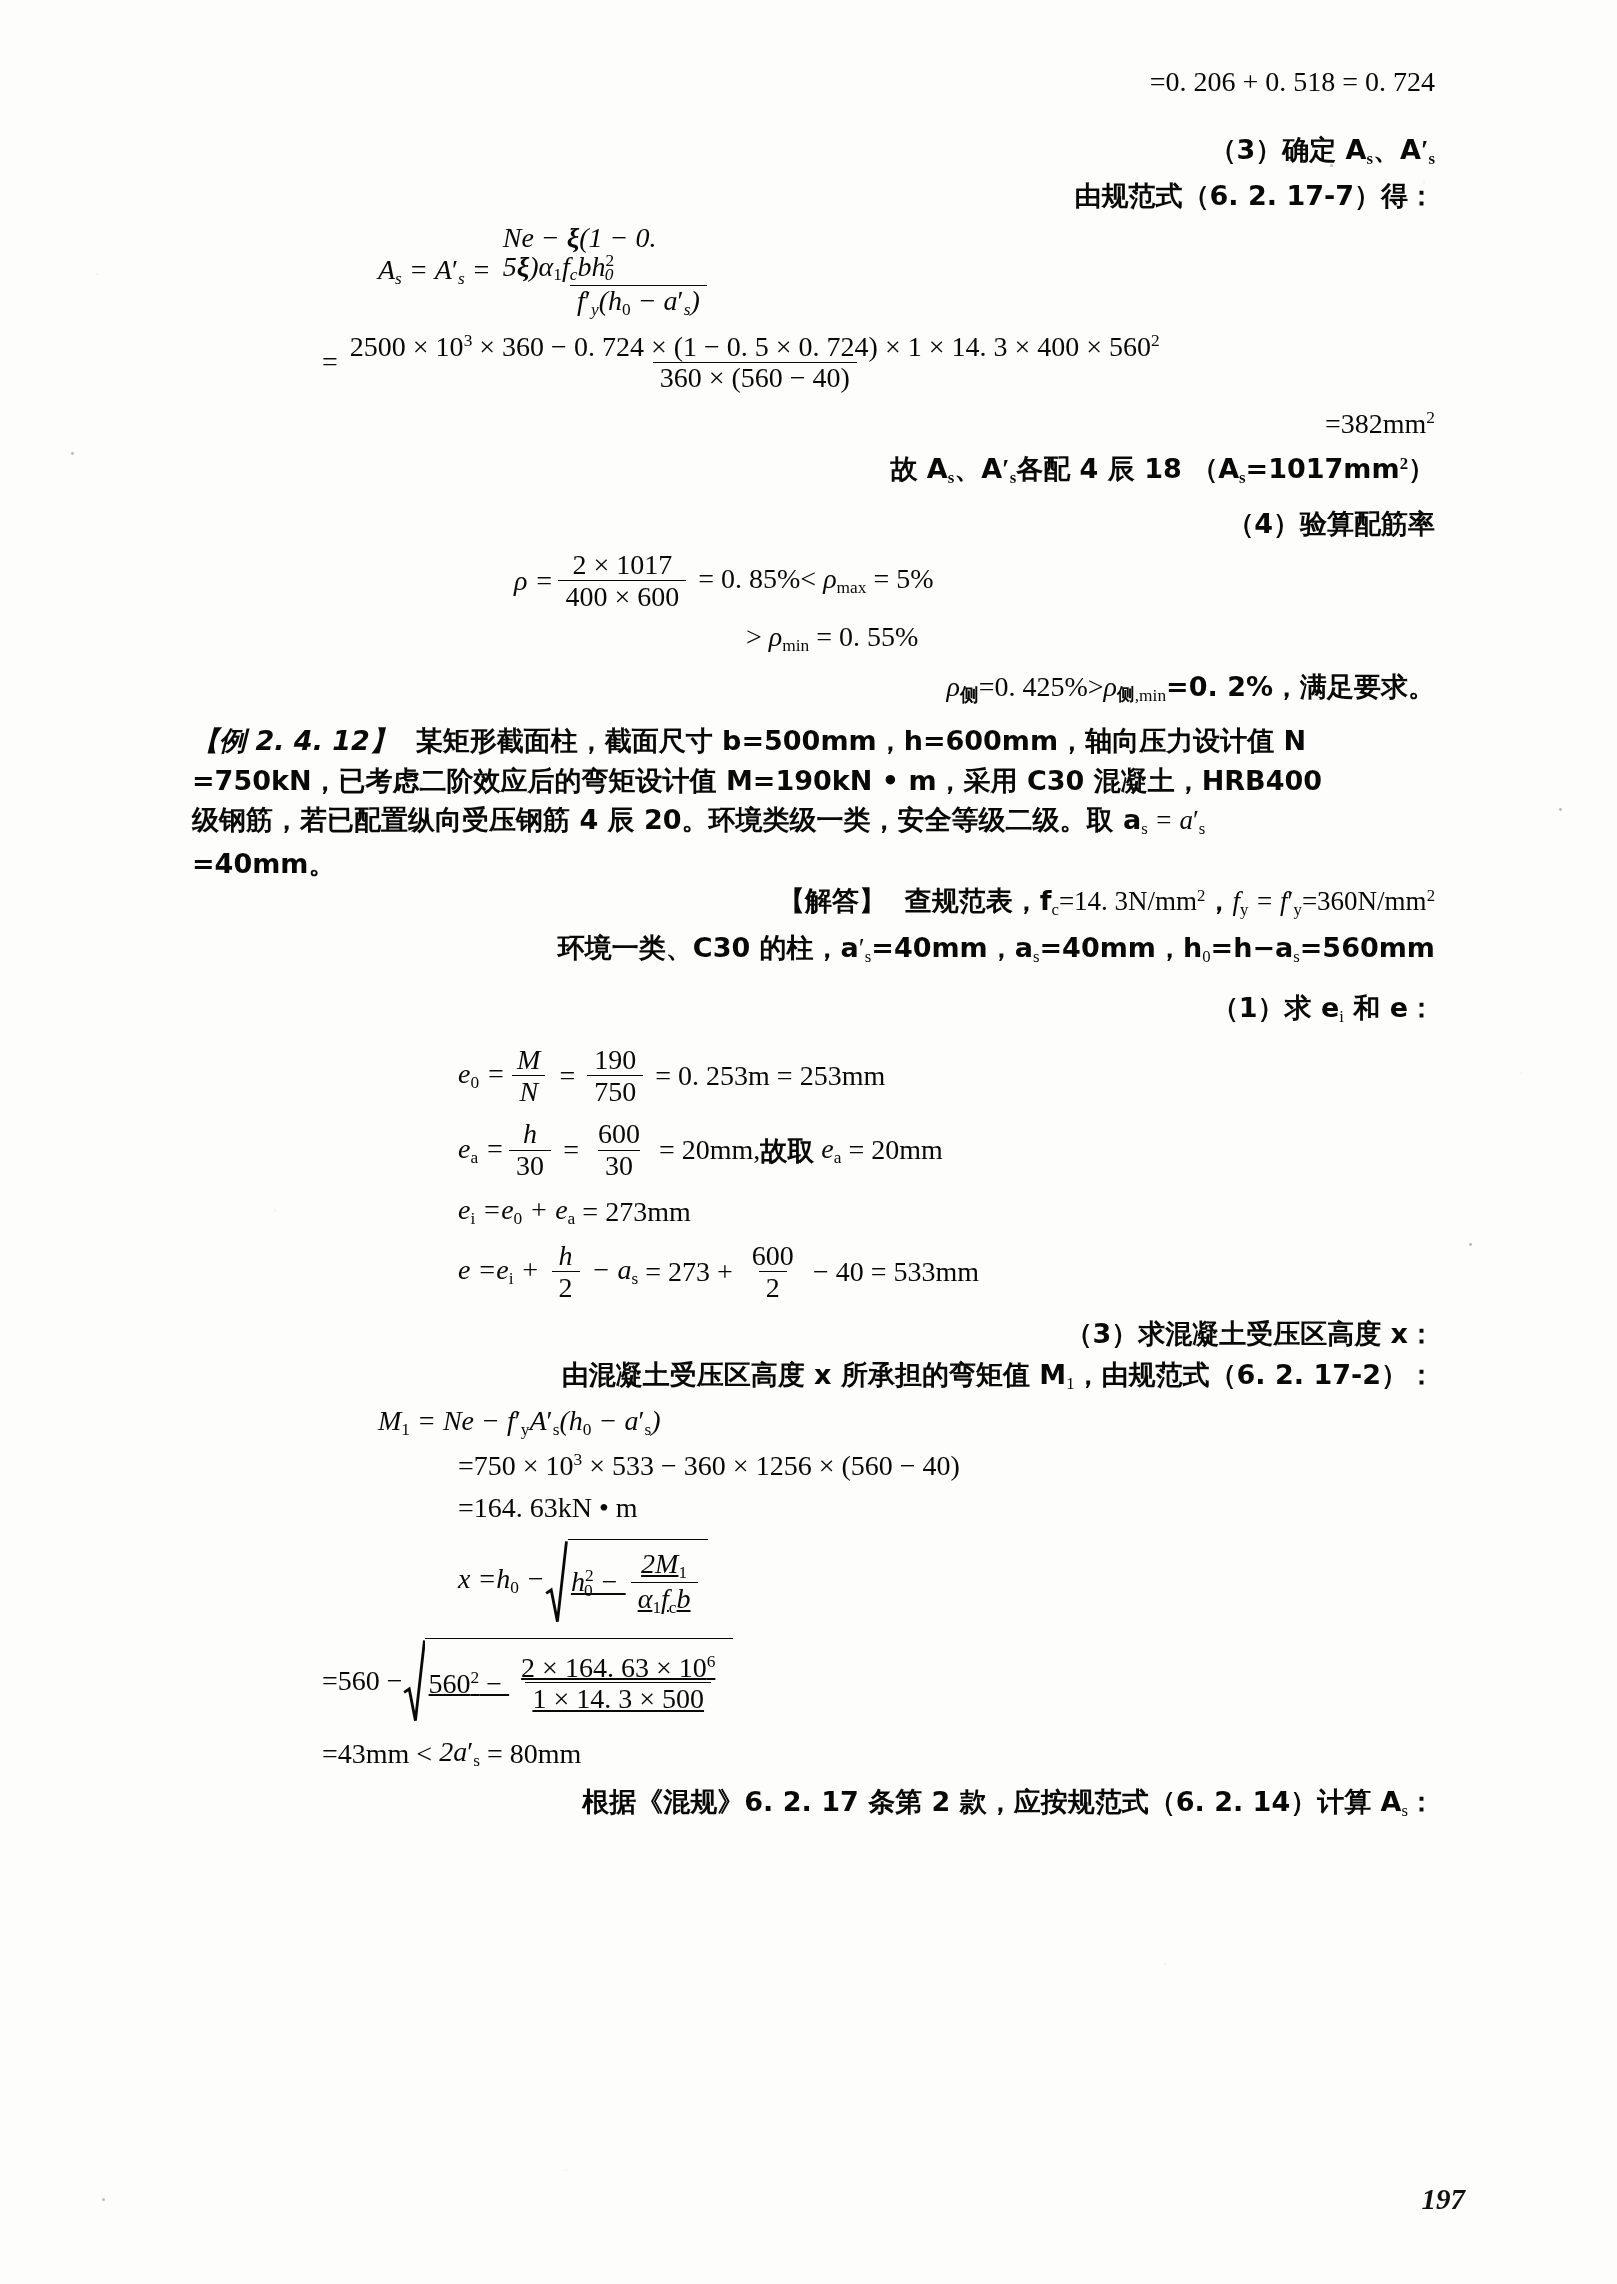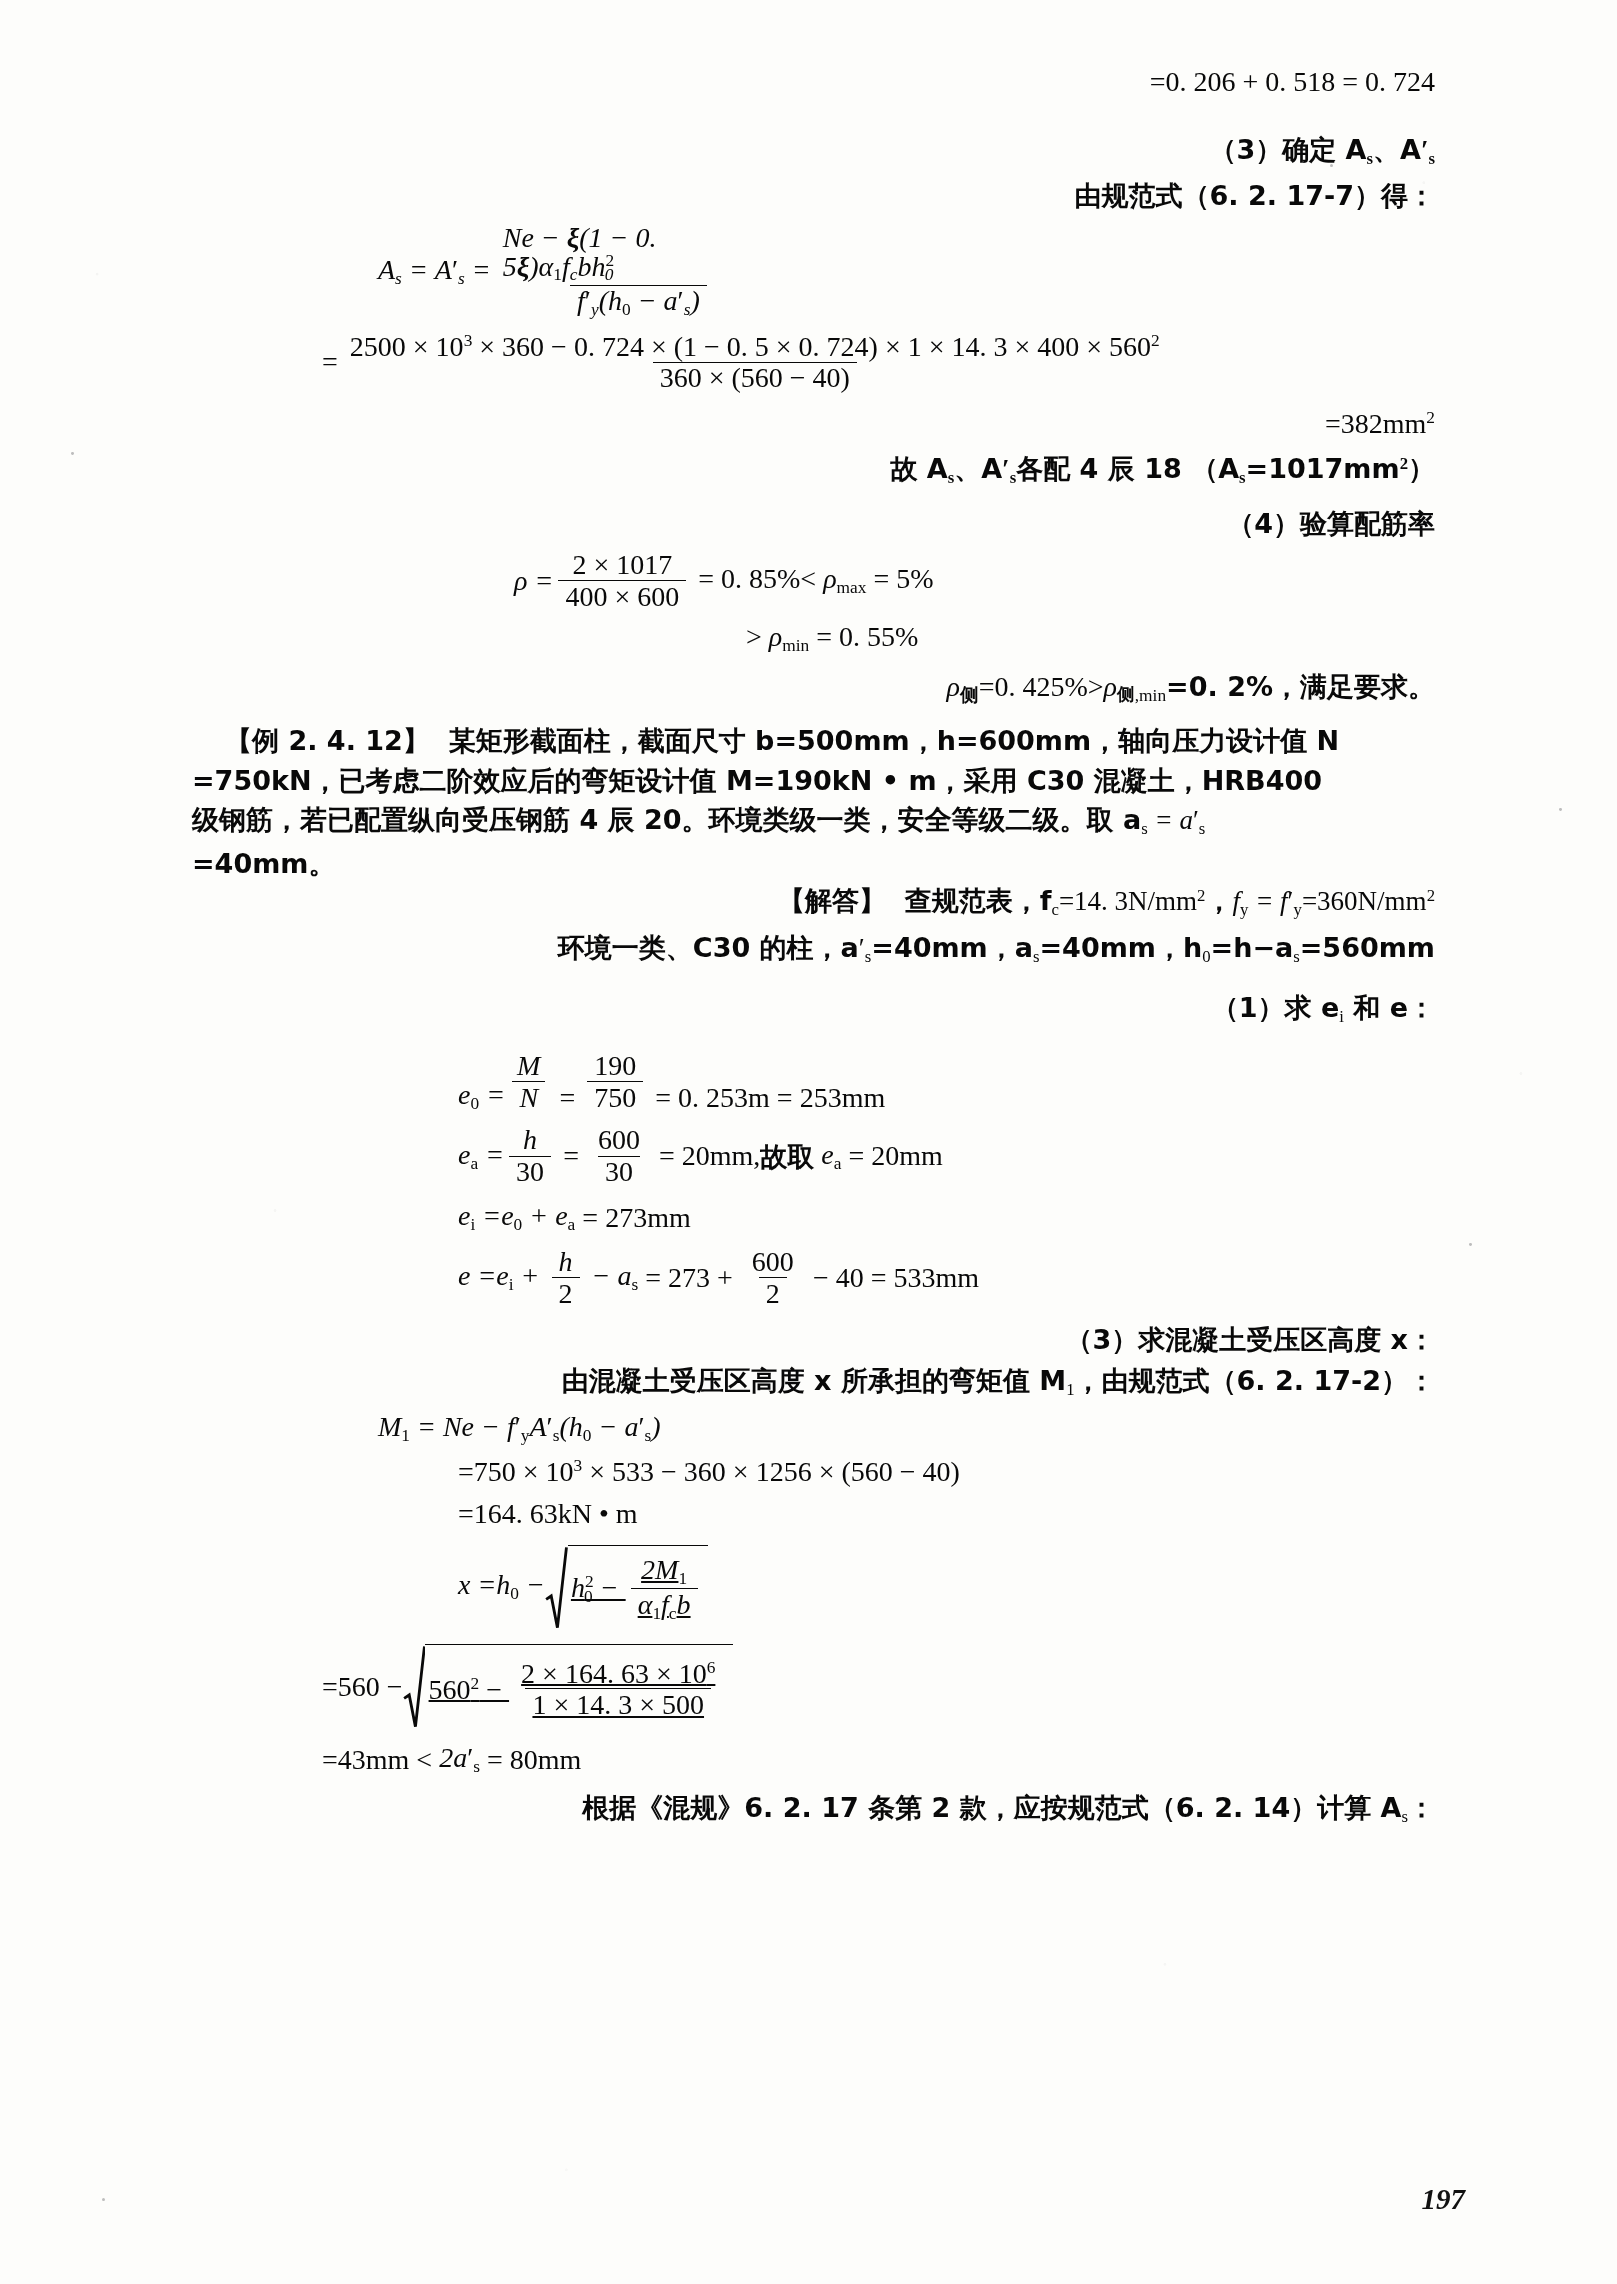--- a/index.html
+++ b/index.html
@@ -138,21 +138,21 @@
 
     <div class="eqrow ind-7" style="margin-top:12.4px;">
       <span class="mathup">&gt;&nbsp;<span class="mathvar">ρ</span><sub>min</sub>&nbsp;=&nbsp;<span>0. 55%</span></span>
     </div>
 
     <div class="line blk" style="margin-top:19px;">
       <span class="mathvar">ρ</span><span class="cjk" style="font-size:.66em;vertical-align:-0.25em;">侧</span><span class="mathup">=0. 425%&gt;</span><span class="mathvar">ρ</span><span class="cjk" style="font-size:.62em;vertical-align:-0.25em;">侧</span><span class="mathup"><sub>,min</sub></span><span class="bodytext">=0. 2%，满足要求。</span>
     </div>
 
     <div class="line blk bodytext para" style="margin-top:22.6px;text-indent:0;">
-      <span style="margin-left:33px;">【例 2. 4. 12】</span>&nbsp;&nbsp;<span>某矩形截面柱，截面尺寸 b=500mm，h=600mm，轴向压力设计值 N</span>
+      <span style="font-style:italic;">【例 2. 4. 12】</span>&nbsp;&nbsp;<span>某矩形截面柱，截面尺寸 b=500mm，h=600mm，轴向压力设计值 N</span>
     </div>
     <div class="line bodytext para" style="margin-top:12.4px;">
       <span>=750kN，已考虑二阶效应后的弯矩设计值 M=190kN • m，采用 C30 混凝土，HRB400</span>
     </div>
     <div class="line bodytext para" style="margin-top:12.4px;">
       <span>级钢筋，若已配置纵向受压钢筋 4 ⾠ 20。环境类级一类，安全等级二级。取 a</span><span class="mathvar" style="font-weight:400;"><sub>s</sub>&nbsp;=&nbsp;a<span style="font-style:normal;">′</span><sub>s</sub></span>
     </div>
     <div class="line bodytext para" style="margin-top:12.4px;">
       <span>=40mm。</span>
     </div>
@@ -163,21 +163,21 @@
     </div>
 
     <div class="line blk bodytext" style="margin-top:16px;">
       <span>环境一类、C30 的柱，a</span><span class="mathup" style="font-weight:400;">′<sub>s</sub></span><span>=40mm，a</span><span class="mathup" style="font-weight:400;"><sub>s</sub></span><span>=40mm，h</span><span class="mathup" style="font-weight:400;"><sub>0</sub></span><span>=h−a</span><span class="mathup" style="font-weight:400;"><sub>s</sub></span><span>=560mm</span>
     </div>
 
     <div class="line blk bodytext" style="margin-top:28px;">
       <span>（1）求 e</span><span class="mathvar" style="font-weight:400;"><sub>i</sub></span>&nbsp;<span>和 e：</span>
     </div>
 
-    <div class="eqrow ind-4" style="margin-top:27px;align-items:flex-end;">
+    <div class="eqrow ind-4" style="margin-top:21px;">
       <span class="mathvar">e<sub>0</sub>&nbsp;=</span>
       <span class="frac">
         <span class="num mathvar">M</span>
         <span class="den mathvar">N</span>
       </span>
       <span class="mathup">&nbsp;=&nbsp;</span>
       <span class="frac">
         <span class="num mathup">190</span>
         <span class="den mathup">750</span>
       </span>

